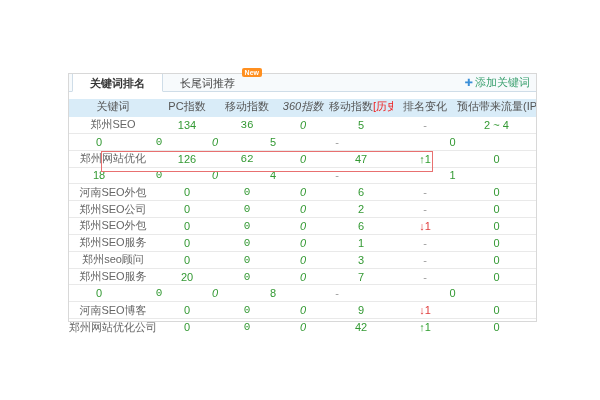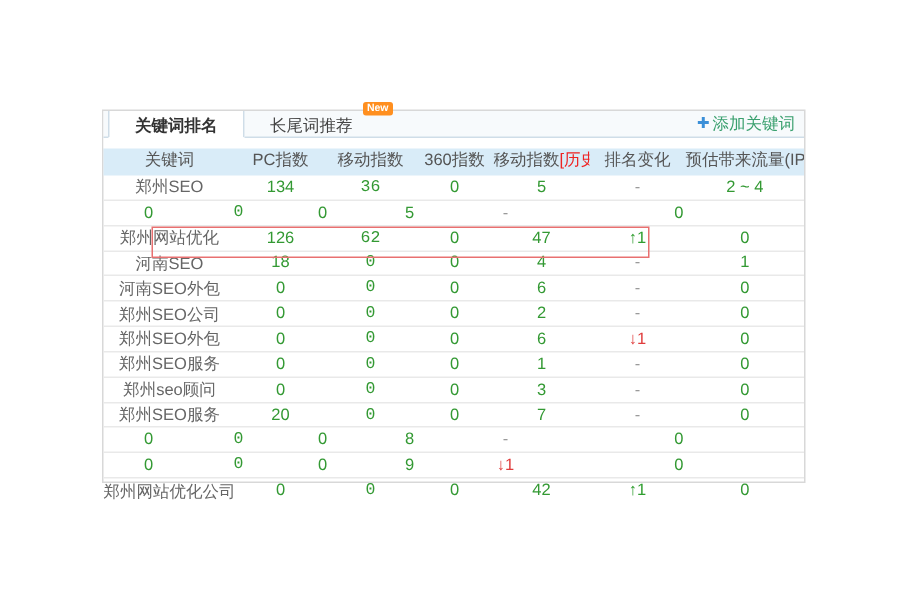--- a/index.html
+++ b/index.html
@@ -35,21 +35,21 @@
   
   .spacer{height:7px;background:#fff;}
   .thead{height:18px;background:var(--header-bg);display:flex;
     font-size:11px;color:var(--head);}
   .tbody{height:218px;display:flex;flex-direction:column;}
   .tr{flex:1;display:flex;align-items:center;border-bottom:1px solid var(--row-line);
     font-size:11px;}
   .tr:last-child{border-bottom:none;}
   .td,.th{text-align:center;overflow:hidden;white-space:nowrap;}
   .col-kw{width:88px;} .col-pc{width:60px;} .col-mb{width:60px;font-family:Liberation Mono, monospace;}
-  .col-360{width:52px;} .col-bd{width:64px;} .col-ch{width:64px;}
+  .col-360{width:52px;font-style:italic;} .col-bd{width:64px;} .col-ch{width:64px;}
   .col-tr{flex:1;}
   .keyword{color:var(--kw);}
   .num{color:var(--green);}
   .change.none{color:var(--dash);}
   .change.up{color:var(--up);}
   .change.down{color:var(--down);}
   .hist{color:var(--hist);cursor:pointer;}
 
   
   .red-box{position:absolute;left:32px;top:77px;width:332px;height:21px;
@@ -113,21 +113,20 @@
     <div class="td keyword col-kw">郑州网站优化</div>
     <div class="td num col-pc">126</div>
     <div class="td num col-mb">62</div>
     <div class="td num col-360">0</div>
     <div class="td num col-bd">47</div>
     <div class="td change col-ch up">↑1</div>
     <div class="td num col-tr">0</div>
   </div>
 
   <div class="tr">
-    <div class="td keyword col-kw">河南SEO</div>
     <div class="td num col-pc">18</div>
     <div class="td num col-mb">0</div>
     <div class="td num col-360">0</div>
     <div class="td num col-bd">4</div>
     <div class="td change col-ch none">-</div>
     <div class="td num col-tr">1</div>
   </div>
 
   <div class="tr">
     <div class="td keyword col-kw">河南SEO外包</div>
@@ -192,20 +191,21 @@
   <div class="tr">
     <div class="td num col-pc">0</div>
     <div class="td num col-mb">0</div>
     <div class="td num col-360">0</div>
     <div class="td num col-bd">8</div>
     <div class="td change col-ch none">-</div>
     <div class="td num col-tr">0</div>
   </div>
 
   <div class="tr">
+    <div class="td keyword col-kw">河南SEO博客</div>
     <div class="td num col-pc">0</div>
     <div class="td num col-mb">0</div>
     <div class="td num col-360">0</div>
     <div class="td num col-bd">9</div>
     <div class="td change col-ch down">↓1</div>
     <div class="td num col-tr">0</div>
   </div>
 
   <div class="tr">
     <div class="td keyword col-kw">郑州网站优化公司</div>

